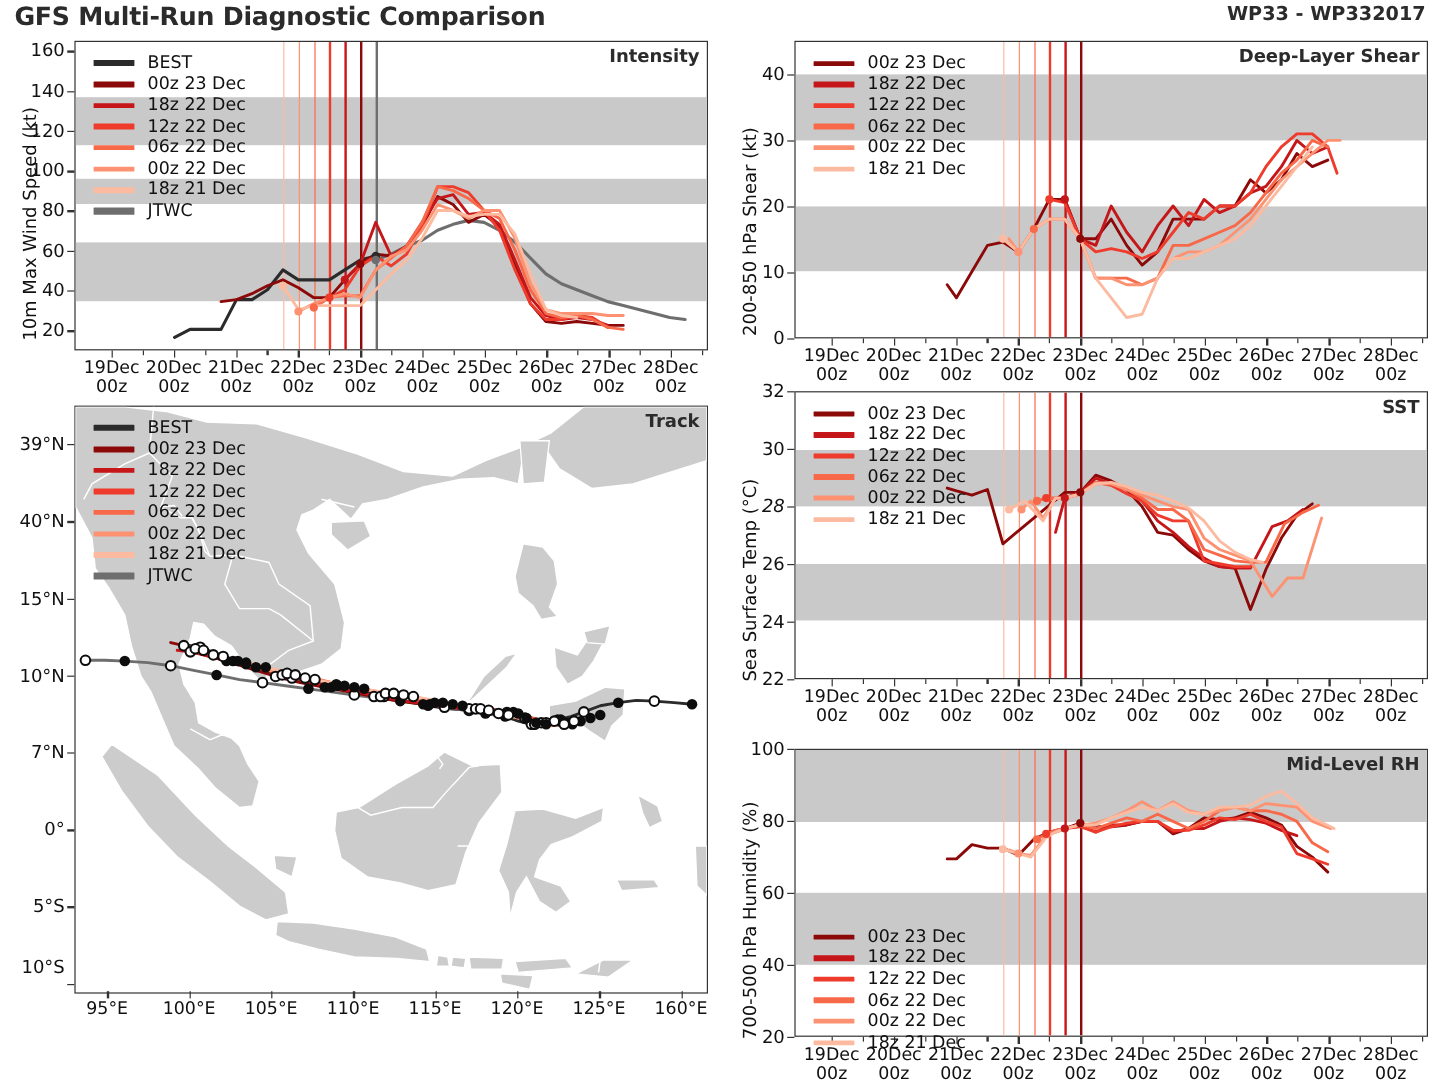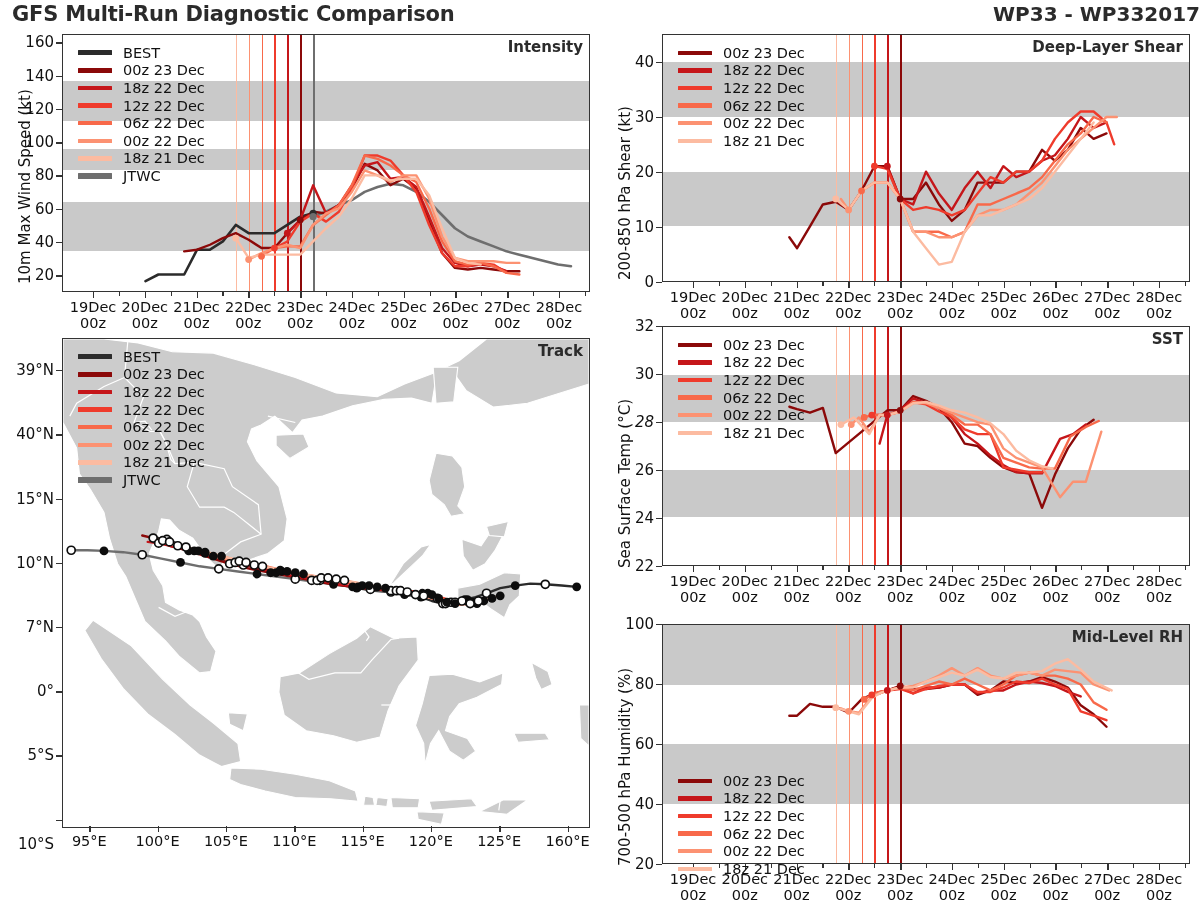--- a/index.html
+++ b/index.html
@@ -21,22 +21,22 @@
     position: absolute;
     left: 12px; top: 2px;
     font-size: 21px;
     font-weight: bold;
     color: #2b2b2b;
     letter-spacing: -0.2px;
     white-space: nowrap;
   }
   .fig-storm {
     position: absolute;
-    right: 0; top: 2px;
-    font-size: 20px;
+    right: 12px; top: 2px;
+    font-size: 16px;
     font-weight: bold;
     color: #2b2b2b;
     white-space: nowrap;
   }
 
   
   .panel { position: absolute; }
   .plotbox {
     position: absolute;
     background: #ffffff;
@@ -457,21 +457,21 @@
       <div class="ytick" style="left: 0px; top: 159.526px; width: 54px;">15°N</div>
       <div class="tickmark" style="left: 56px; top: 168.526px; width: 6px; height: 1.4px;"></div>
       <div class="ytick" style="left: 0px; top: 223.737px; width: 54px;">10°N</div>
       <div class="tickmark" style="left: 56px; top: 232.737px; width: 6px; height: 1.4px;"></div>
       <div class="ytick" style="left: 0px; top: 287.947px; width: 54px;">7°N</div>
       <div class="tickmark" style="left: 56px; top: 296.947px; width: 6px; height: 1.4px;"></div>
       <div class="ytick" style="left: 0px; top: 352.158px; width: 54px;">0°</div>
       <div class="tickmark" style="left: 56px; top: 361.158px; width: 6px; height: 1.4px;"></div>
       <div class="ytick" style="left: 0px; top: 416.368px; width: 54px;">5°S</div>
       <div class="tickmark" style="left: 56px; top: 425.368px; width: 6px; height: 1.4px;"></div>
-      <div class="ytick" style="left: 0px; top: 505px; width: 54px;">10°S</div>
+      <div class="ytick" style="left: 0px; top: 467px; width: 54px;">10°S</div>
       <div class="tickmark" style="left: 56px; top: 489.579px; width: 6px; height: 1.4px;"></div>
       <div class="xtick" style="left: 55.3247px; top: 503px; width: 68px;">95°E</div>
       <div class="tickmark" style="left: 89.3247px; top: 496px; width: 1.4px; height: 6px;"></div>
       <div class="xtick" style="left: 123.636px; top: 503px; width: 68px;">100°E</div>
       <div class="tickmark" style="left: 157.636px; top: 496px; width: 1.4px; height: 6px;"></div>
       <div class="xtick" style="left: 191.948px; top: 503px; width: 68px;">105°E</div>
       <div class="tickmark" style="left: 225.948px; top: 496px; width: 1.4px; height: 6px;"></div>
       <div class="xtick" style="left: 260.26px; top: 503px; width: 68px;">110°E</div>
       <div class="tickmark" style="left: 294.26px; top: 496px; width: 1.4px; height: 6px;"></div>
       <div class="xtick" style="left: 328.571px; top: 503px; width: 68px;">115°E</div>

